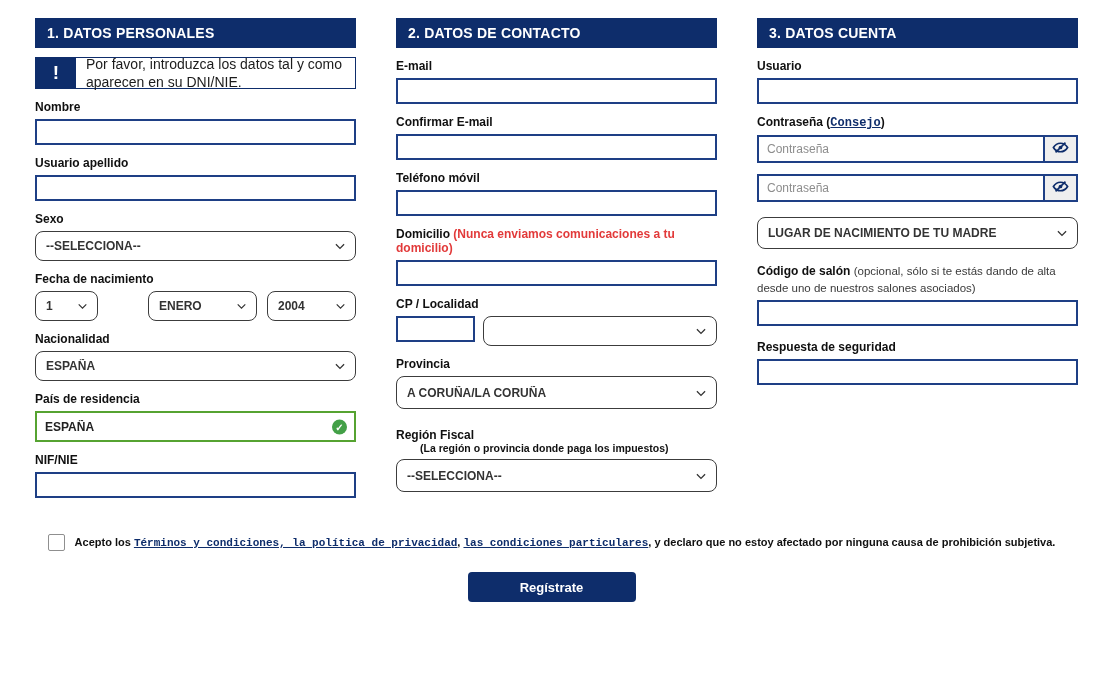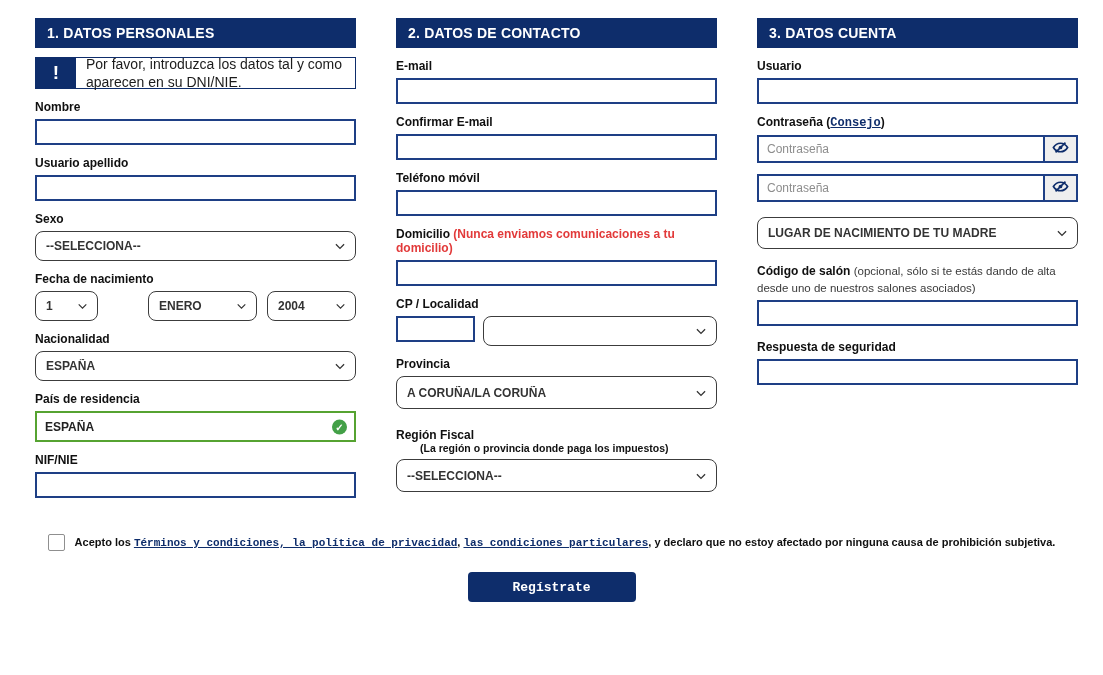--- a/index.html
+++ b/index.html
@@ -99,21 +99,21 @@
     padding:0 10px; white-space:nowrap;
   }
   .checkbox {
     width:17px; height:17px; flex:0 0 17px; border:1.5px solid #8f8f8f;
     border-radius:2px; background:#fff; cursor:pointer;
   }
 
   .register-btn {
     display:block; margin:21px auto 0; width:168px; height:30px;
     background:#0e2d6b; color:#fff; border:none; border-radius:4px;
-    font-family:Liberation Mono, monospace; font-size:13px; font-weight:700;
+    font-family:Liberation Sans, sans-serif; font-size:13px; font-weight:700;
     cursor:pointer;
   }
 </style>
 </head>
 <body>
 
 <div class="form-wrap">
 
   <div class="col">
     <div class="section-header">1. DATOS PERSONALES</div>

